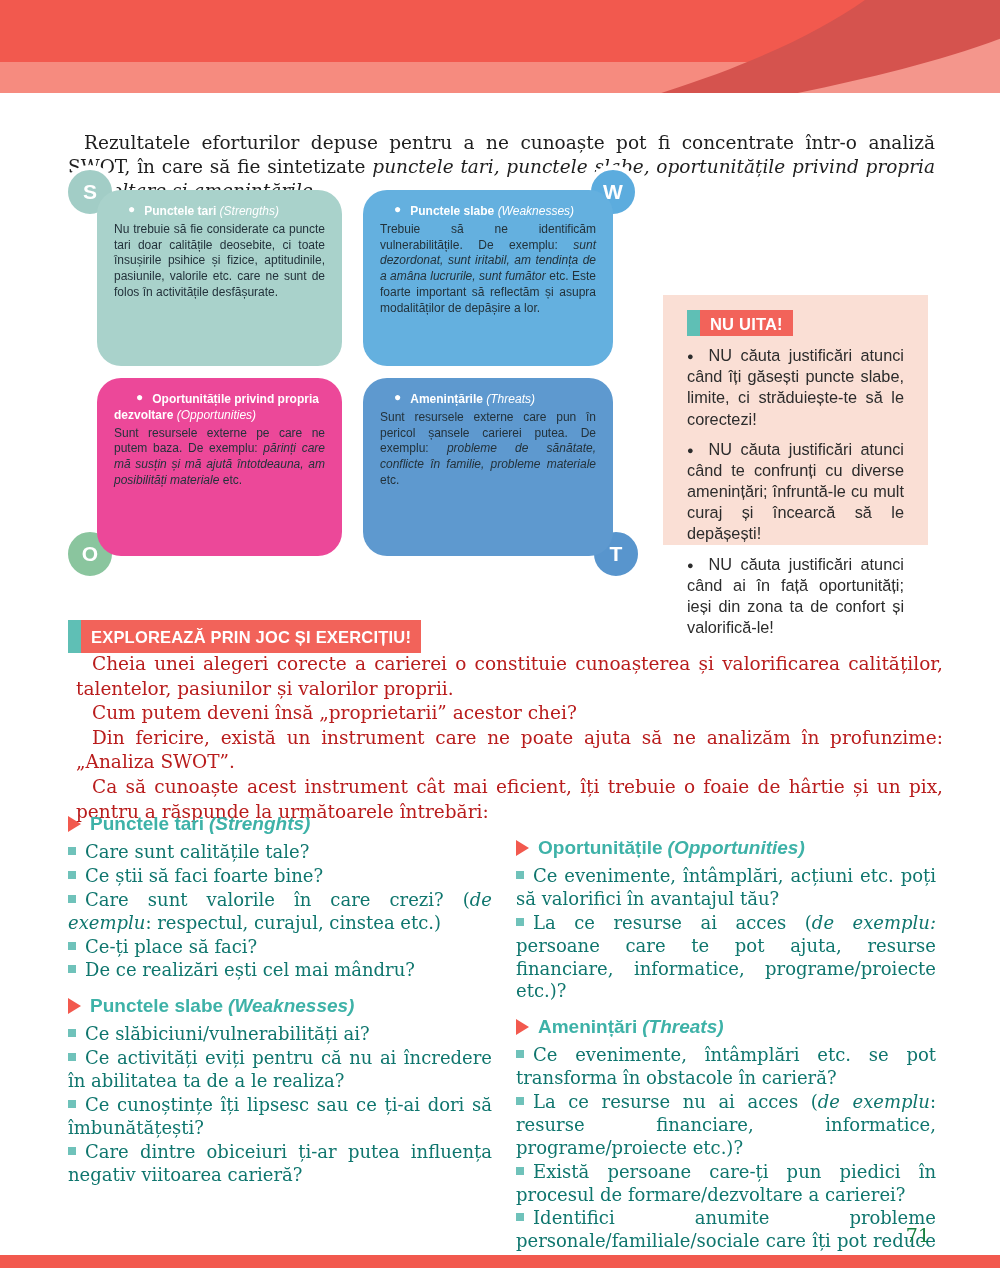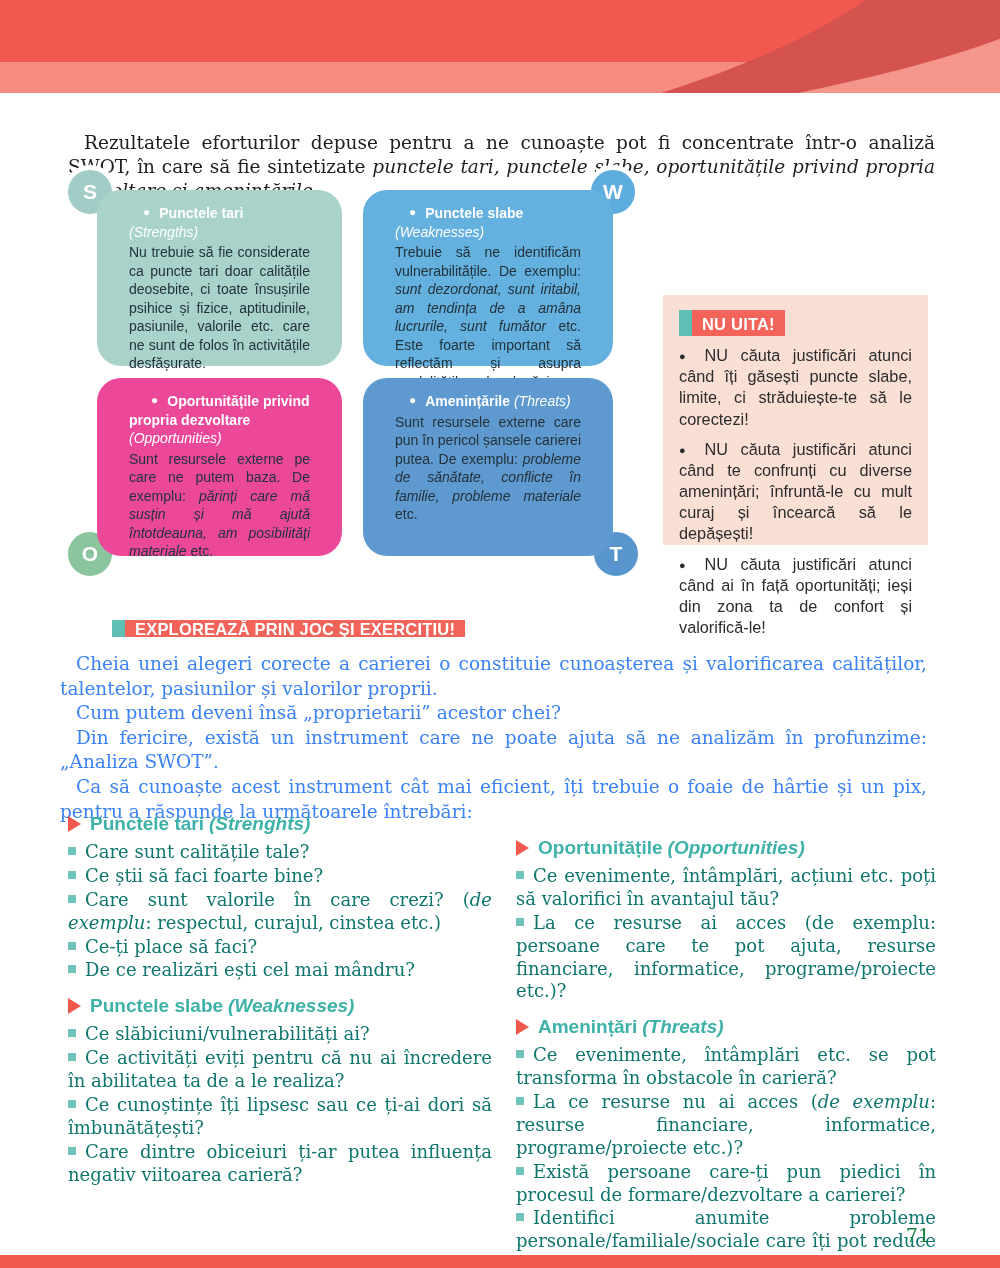--- a/index.html
+++ b/index.html
@@ -6,44 +6,44 @@
   .page{position:relative;width:1000px;height:1268px;background:#fff;overflow:hidden;
         font-family:"Liberation Sans",sans-serif;color:#262626;}
   
   .band{position:absolute;top:0;left:0;width:1000px;height:93px;}
   
   .intro{position:absolute;top:112px;left:68px;width:867px;
          font-family:"DejaVu Serif","Liberation Serif",serif;font-size:18.5px;
          line-height:1.32;text-align:justify;text-indent:16px;color:#1e1e1e;}
   
   .swot{position:absolute;top:165px;left:0;width:1000px;height:448px;}
-  .sbox{position:absolute;border-radius:24px;padding:14px 32px 12px;box-sizing:border-box;
-        font-size:14px;line-height:1.32;text-align:justify;color:#23323b;}
+  .sbox{position:absolute;border-radius:24px;padding:14px 17px 12px;box-sizing:border-box;
+        font-size:12px;line-height:1.32;text-align:justify;color:#23323b;}
   .sbox .head{margin:0 0 2px;font-weight:bold;color:#fff;text-indent:14px;text-align:left;}
   .sbox .head .dot::before{content:"\25CF";font-size:12px;margin-right:9px;position:relative;top:-2px;}
   .sbox .head i{font-weight:normal;}
   .sbox p{margin:0;}
   .circle{position:absolute;width:44px;height:44px;border-radius:50%;border:5px solid #fff;
           display:flex;align-items:center;justify-content:center;
           color:#fff;font-weight:bold;font-size:21px;}
   
   .nu-uita{position:absolute;left:663px;top:130px;width:265px;height:250px;background:#FADFD5;
-           box-sizing:border-box;padding:15px 16px 10px;}
+           box-sizing:border-box;padding:15px 24px 10px;}
   .tag{display:flex;align-items:stretch;height:26px;}
   .tag-teal{width:13px;background:#5FBFB5;}
   .tag-label{background:#F2635A;color:#fff;font-weight:bold;font-size:16.5px;
              padding:2px 10px 0;letter-spacing:.2px;display:flex;align-items:center;}
   .nu-uita p{margin:9px 0 0;font-size:16.3px;line-height:1.3;text-align:justify;color:#2c2c2c;}
   .nu-uita p .dot::before{content:"\25CF";font-size:11px;margin-right:11px;position:relative;top:-1px;}
   
-  .banner{position:absolute;top:620px;left:68px;display:flex;height:17px;margin-left:44px;}
+  .banner{position:absolute;top:620px;left:68px;display:flex;height:33px;}
   
-  .paras{position:absolute;top:652px;left:60px;width:867px;
+  .paras{position:absolute;top:652px;left:76px;width:867px;
          font-family:"DejaVu Serif","Liberation Serif",serif;font-size:18.5px;
-         line-height:1.33;color:#3b82f6;}
+         line-height:1.33;color:#b91c1c;}
   .paras p{margin:0;text-indent:16px;text-align:justify;}
   
   .qa{position:absolute;top:812px;left:68px;width:868px;display:flex;gap:24px;}
   .qa-col{font-family:"DejaVu Serif","Liberation Serif",serif;font-size:18px;line-height:1.27;}
   .qa-col.left{width:424px;flex:0 0 424px;}
   .qa-col.right{flex:1;padding-top:24px;}
   .qa-head{font-family:"Liberation Sans",sans-serif;font-weight:bold;font-size:19px;
            color:#3EB2A8;margin:12px 0 5px;display:flex;align-items:center;}
   .qa-head:first-child{margin-top:0;}
   .qa-head i{margin-left:5px;}
@@ -154,21 +154,21 @@
       <p class="qa-item"><span class="sq"></span><span><span>Care dintre obiceiuri ți-ar putea influența negativ viitoarea carieră?</span></span></p>
     </div>
 
     <div class="qa-col right">
       <div class="qa-head">
           <span class="tri"></span>
           <span>Oportunitățile </span>
           <i>(Opportunities)</i>
         </div>
       <p class="qa-item"><span class="sq"></span><span><span>Ce evenimente, întâmplări, acțiuni etc. poți să valorifici în avantajul tău?</span></span></p>
-      <p class="qa-item"><span class="sq"></span><span><span>La ce resurse ai acces (</span><span style="">de exemplu:</span><span> persoane care te pot ajuta, resurse financiare, informatice, programe/proiecte etc.)?</span></span></p>
+      <p class="qa-item"><span class="sq"></span><span><span>La ce resurse ai acces (</span><span style="font-style: italic;">de exemplu:</span><span> persoane care te pot ajuta, resurse financiare, informatice, programe/proiecte etc.)?</span></span></p>
 
       <div class="qa-head">
           <span class="tri"></span>
           <span>Amenințări </span>
           <i>(Threats)</i>
         </div>
       <p class="qa-item"><span class="sq"></span><span><span>Ce evenimente, întâmplări etc. se pot transforma în obstacole în carieră?</span></span></p>
       <p class="qa-item"><span class="sq"></span><span><span>La ce resurse nu ai acces (</span><span style="font-style: italic;">de exemplu</span><span>: resurse financiare, informatice, programe/proiecte etc.)?</span></span></p>
       <p class="qa-item"><span class="sq"></span><span><span>Există persoane care-ți pun piedici în procesul de formare/dezvoltare a carierei?</span></span></p>
       <p class="qa-item"><span class="sq"></span><span><span>Identifici anumite probleme personale/familiale/sociale care îți pot reduce șansele de a avea cariera dorită?</span></span></p>

